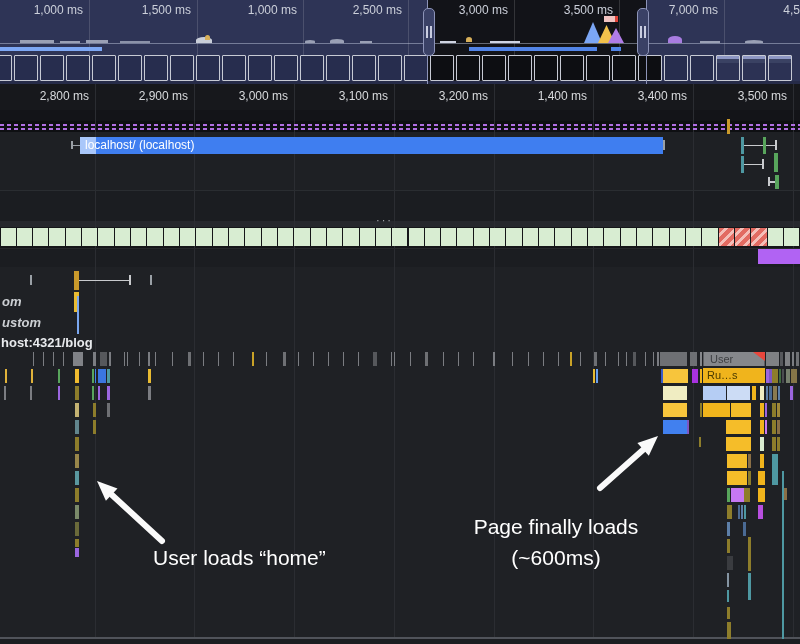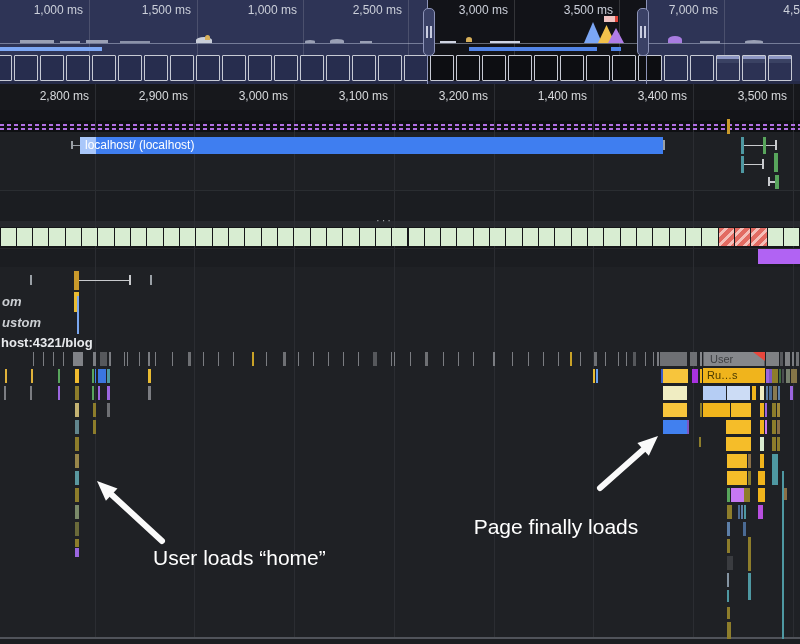--- a/index.html
+++ b/index.html
@@ -120,20 +120,21 @@
     </g>
     <g>
       <line x1="600" y1="488" x2="644" y2="449" stroke="#fafafa" stroke-width="6" stroke-linecap="round"></line>
       <polygon points="658,436 648.8,455.7 637.4,443" fill="#fafafa"></polygon>
     </g>
   </svg>
 
   <div class="anno" style="left:153px;top:546px">User loads “home”</div>
   <div class="anno" id="anno-right">
     <div>Page finally loads</div>
+    <div>(~600ms)</div>
   </div>
 <div class="ovgrid" style="left: 89px;"></div>
     <div class="ovgrid" style="left: 197px;"></div>
     <div class="ovgrid" style="left: 303px;"></div>
     <div class="ovgrid" style="left: 408px;"></div>
     <div class="ovgrid" style="left: 514px;"></div>
     <div class="ovgrid" style="left: 619px;"></div>
     <div class="ovgrid" style="left: 724px;"></div>
     <div class="maingrid" style="left: 95px;"></div>
     <div class="maingrid" style="left: 194px;"></div>

